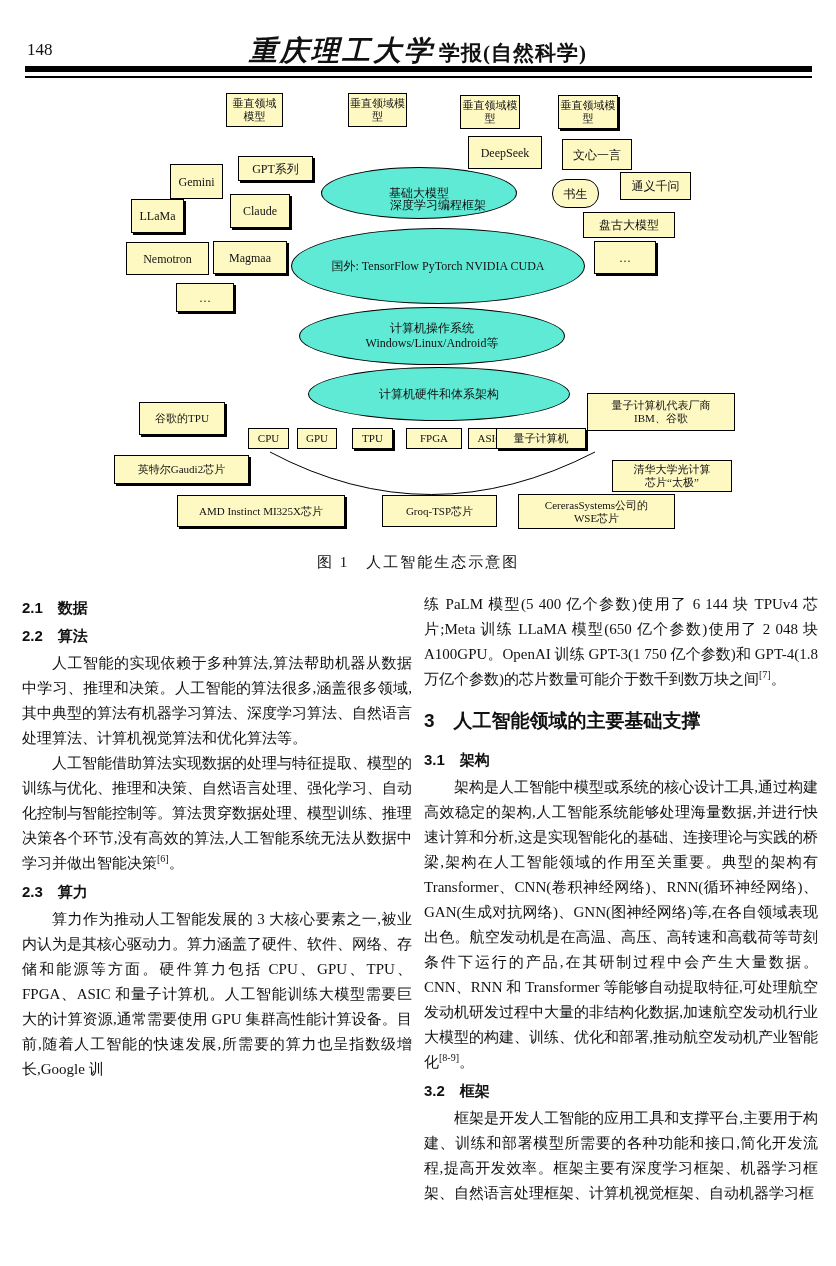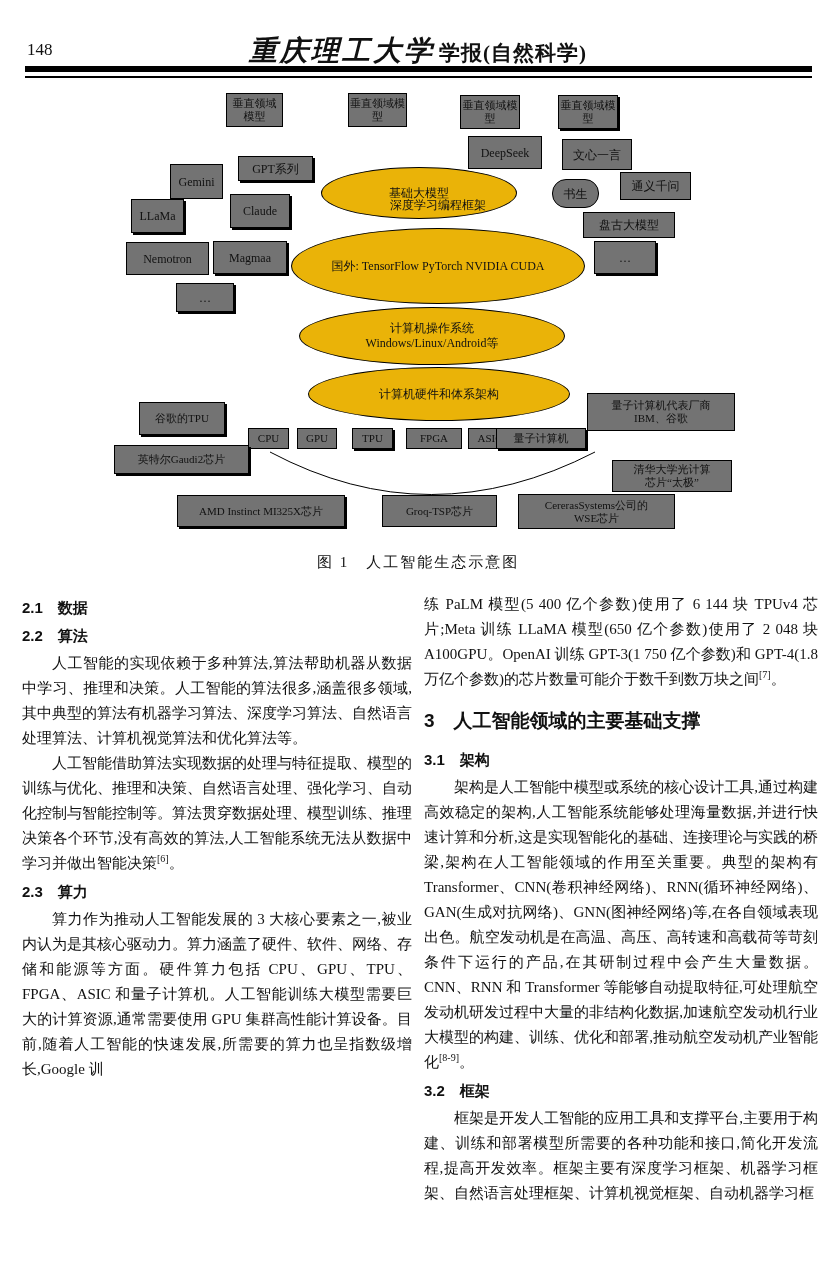--- a/index.html
+++ b/index.html
@@ -9,26 +9,26 @@
   .pagenum{position:absolute;left:27px;top:40px;font-size:17px;}
   .journal{position:absolute;left:0;top:32px;width:100%;text-align:center;}
   .journal .callig{font-size:28px;font-weight:bold;font-style:italic;letter-spacing:3px;
         font-family:"DejaVu Serif",serif;}
   .journal .rest{font-size:21px;font-weight:bold;letter-spacing:1px;}
   .rule-thick{position:absolute;left:25px;top:66px;width:787px;height:6px;background:#000;}
   .rule-thin{position:absolute;left:25px;top:76px;width:787px;height:2px;background:#000;}
   
   .figure{position:absolute;left:0;top:85px;width:836px;height:505px;}
   .lines{position:absolute;left:0;top:0;width:836px;height:505px;pointer-events:none;}
-  .dbox{position:absolute;border:1px solid #000;background:#737373;display:flex;align-items:center;
+  .dbox{position:absolute;border:1px solid #000;background:#fef9c3;display:flex;align-items:center;
         justify-content:center;text-align:center;font:12px/14px "Liberation Serif",serif;
         box-sizing:border-box;padding:1px;}
   .sh{box-shadow:2px 2px 0 #000;}
   .sm{font-size:11px;line-height:13px;}
-  .ell{position:absolute;border:1px solid #000;border-radius:50%;background:#eab308;display:flex;
+  .ell{position:absolute;border:1px solid #000;border-radius:50%;background:#5eead4;display:flex;
        flex-direction:column;align-items:center;justify-content:center;text-align:center;
        font:12px/15px "Liberation Serif",serif;box-sizing:border-box;}
   .caption{position:absolute;left:0;top:468px;width:100%;text-align:center;font-size:15px;
        letter-spacing:2px;}
   
   .col{position:absolute;top:592px;font-size:15px;line-height:25px;text-align:justify;}
   .col-left{left:22px;width:390px;}
   .col-right{left:424px;width:394px;}
   .h2{font-family:"Liberation Sans","DejaVu Sans",sans-serif;font-weight:bold;font-size:15px;
       margin:3px 0 3px;text-align:left;}
@@ -101,21 +101,21 @@
         <span>IBM、谷歌</span>
       </span>
     </div>
     <div class="dbox sm" style="left:248px;top:343px;width:41px;height:21px;">CPU</div>
     <div class="dbox sm" style="left:297px;top:343px;width:40px;height:21px;">GPU</div>
     <div class="dbox sm sh" style="left:352px;top:343px;width:41px;height:21px;">TPU</div>
     <div class="dbox sm" style="left:406px;top:343px;width:56px;height:21px;">FPGA</div>
     <div class="dbox sm" style="left:468px;top:343px;width:44px;height:21px;">ASIC</div>
     <div class="dbox sm sh" style="left:496px;top:343px;width:90px;height:21px;">量子计算机</div>
 
-    <div class="dbox sm sh" style="left:114px;top:360px;width:135px;height:29px;">英特尔Gaudi2芯片</div>
+    <div class="dbox sm sh" style="left:114px;top:370px;width:135px;height:29px;">英特尔Gaudi2芯片</div>
     <div class="dbox sm" style="left:612px;top:375px;width:120px;height:32px;">
       <span>
         <span>清华大学光计算</span><br>
         <span>芯片“太极”</span>
       </span>
     </div>
     <div class="dbox sm sh" style="left:177px;top:410px;width:168px;height:32px;">AMD Instinct MI325X芯片</div>
     <div class="dbox sm" style="left:382px;top:410px;width:115px;height:32px;">Groq-TSP芯片</div>
     <div class="dbox sm" style="left:518px;top:409px;width:157px;height:35px;">
       <span>

